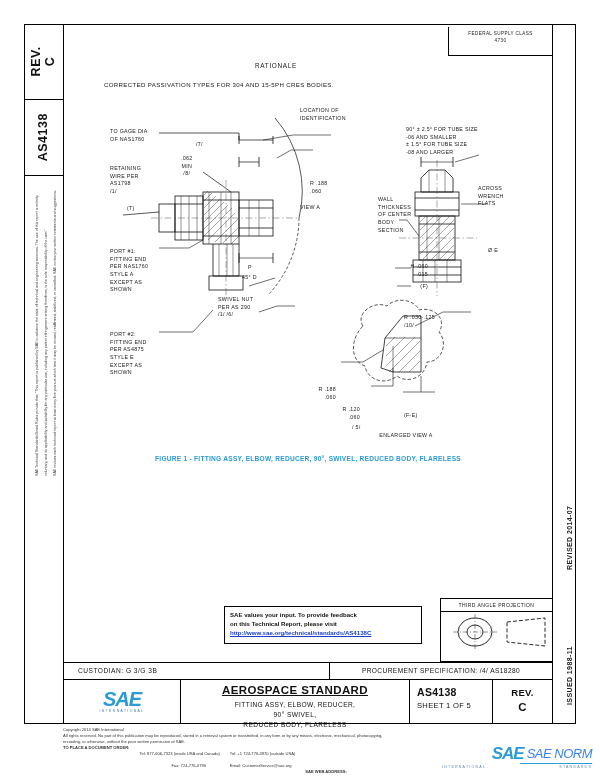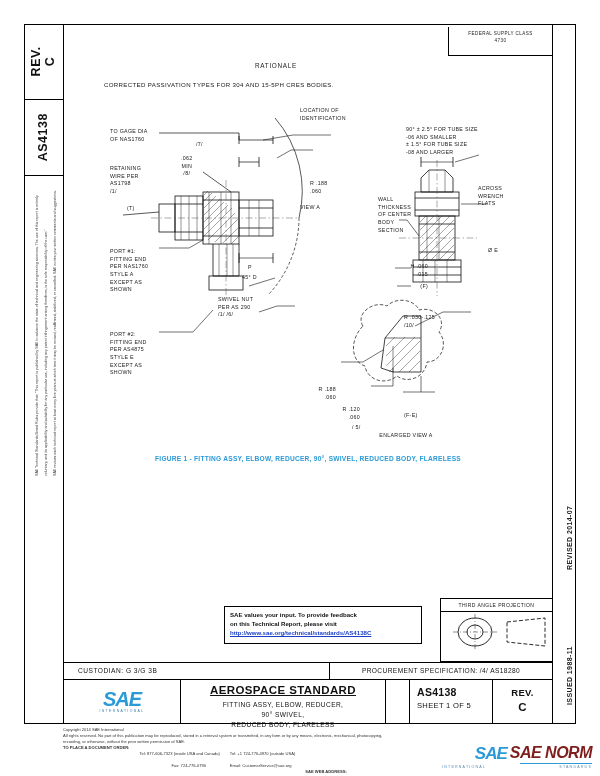--- a/index.html
+++ b/index.html
@@ -228,21 +228,21 @@
   }
   #tb-logo {
     left: 63px; top: 679px;
     width: 118px; height: 45px;
     display: flex;
     align-items: center;
     justify-content: center;
   }
   #tb-title {
     left: 180px; top: 679px;
-    width: 206px; height: 45px;
+    width: 230px; height: 45px;
     text-align: center;
   }
   #tb-doc {
     left: 409px; top: 679px;
     width: 84px; height: 45px;
     padding: 6px 0 0 7px;
   }
   #tb-rev {
     left: 492px; top: 679px;
     width: 61px; height: 45px;
@@ -336,24 +336,24 @@
     gap: 3px;
   }
   .wm-sae {
     font-size: 17px;
     font-weight: bold;
     font-style: italic;
     color: #2b9ad6;
     letter-spacing: -1px;
   }
   .wm-norm {
-    font-size: 16px;
-    font-weight: bold;
+    font-size: 13px;
+    font-weight: normal;
     font-style: italic;
-    color: #7f1d1d;
+    color: #3b82f6;
     letter-spacing: -0.5px;
   }
   .wm-sub {
     font-size: 3.6px;
     letter-spacing: 1.2px;
     color: #5a8cb5;
     margin-top: 2px;
     display: flex;
     justify-content: space-between;
   }

